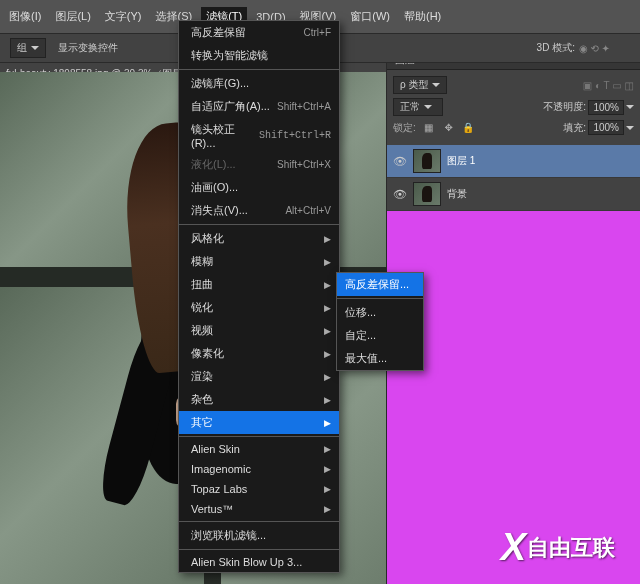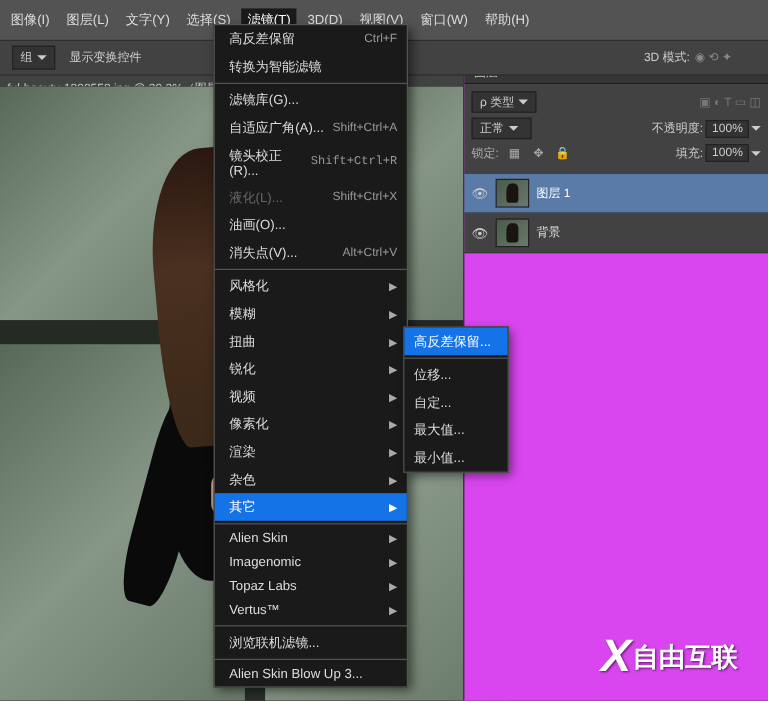--- a/index.html
+++ b/index.html
@@ -201,21 +201,20 @@
       <span>Alien Skin Blow Up 3...</span>
     </div>
   </div>
 
 <div class="submenu" id="submenu">
     <div class="item hl">高反差保留...</div>
     <div class="sep"></div>
     <div class="item">位移...</div>
     <div class="item">自定...</div>
     <div class="item">最大值...</div>
-    <div class="item">最小值...</div>
   </div>
 
 <div class="right">
   <div class="panel-tabs">
       <span>图层</span>
     </div>
   <div class="layer-opts">
     <div class="row">
       <span class="sel">
           <span>ρ 类型</span>

